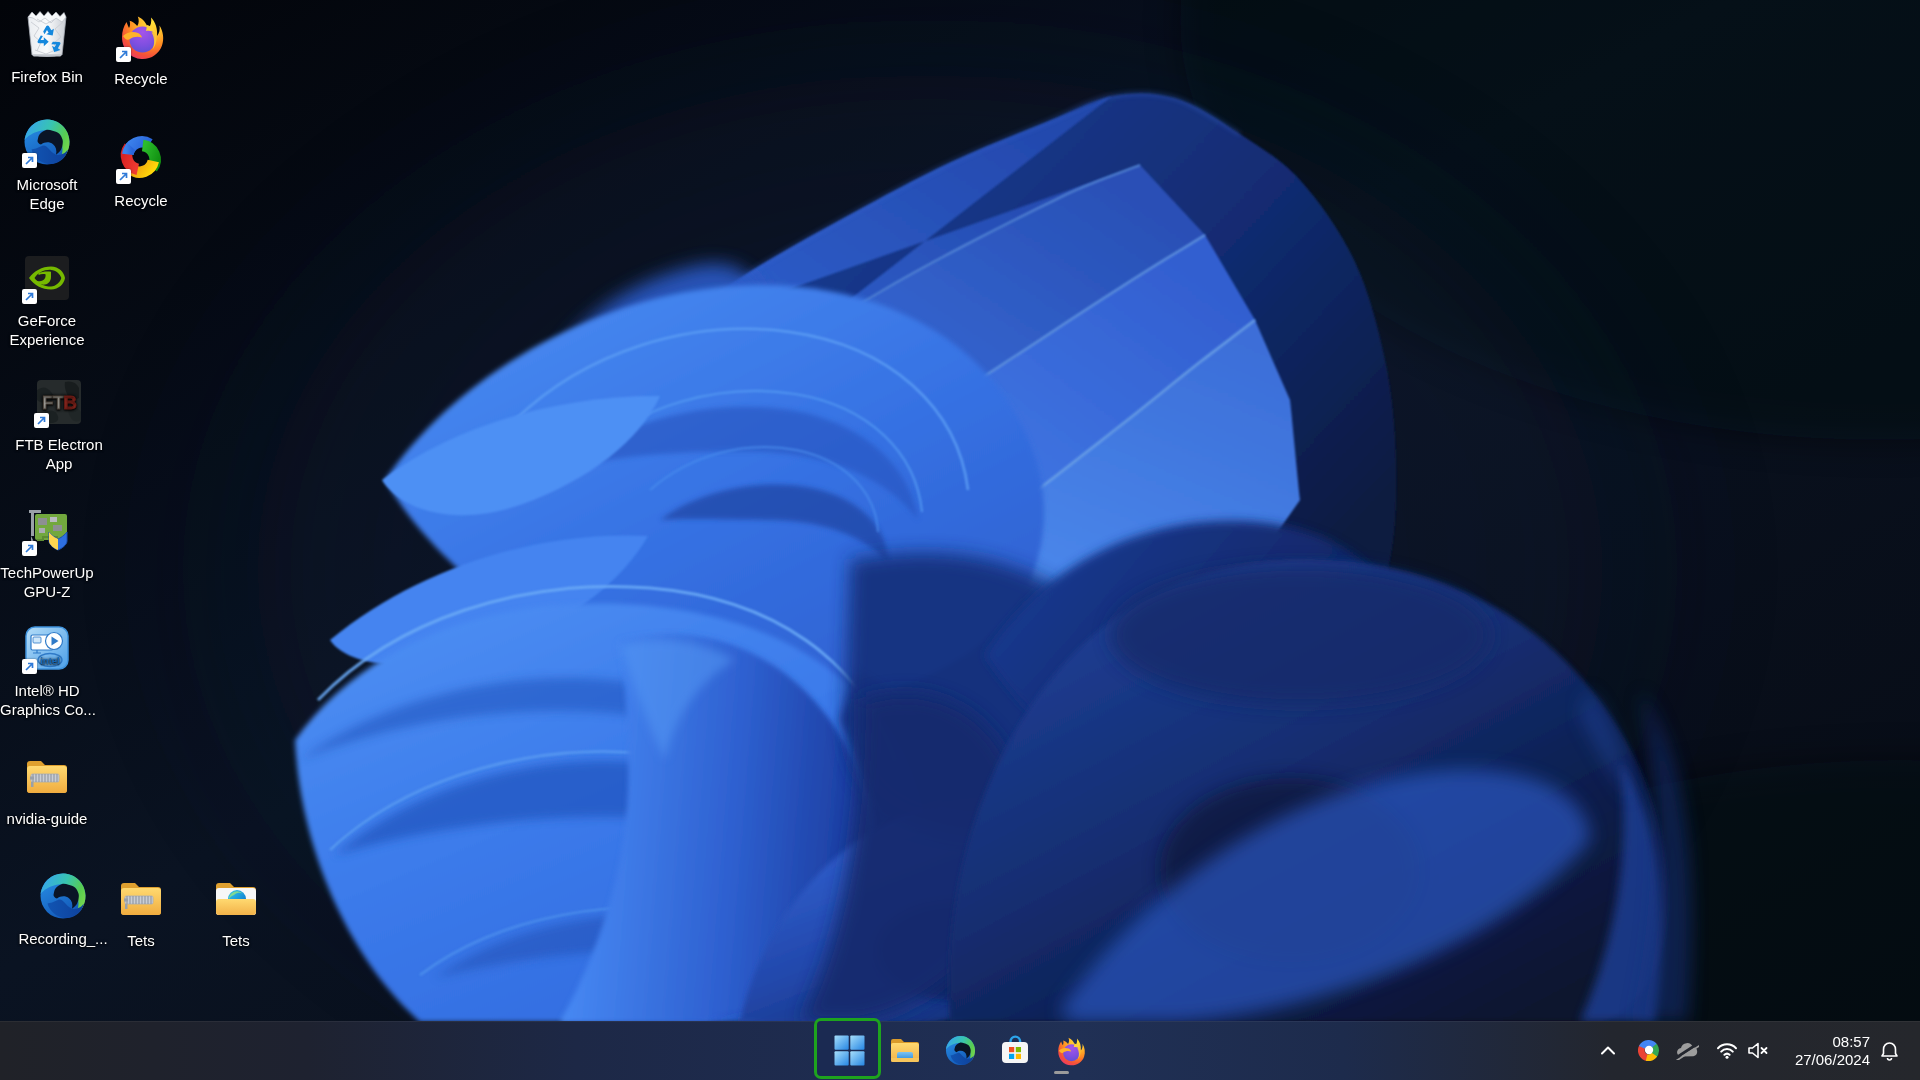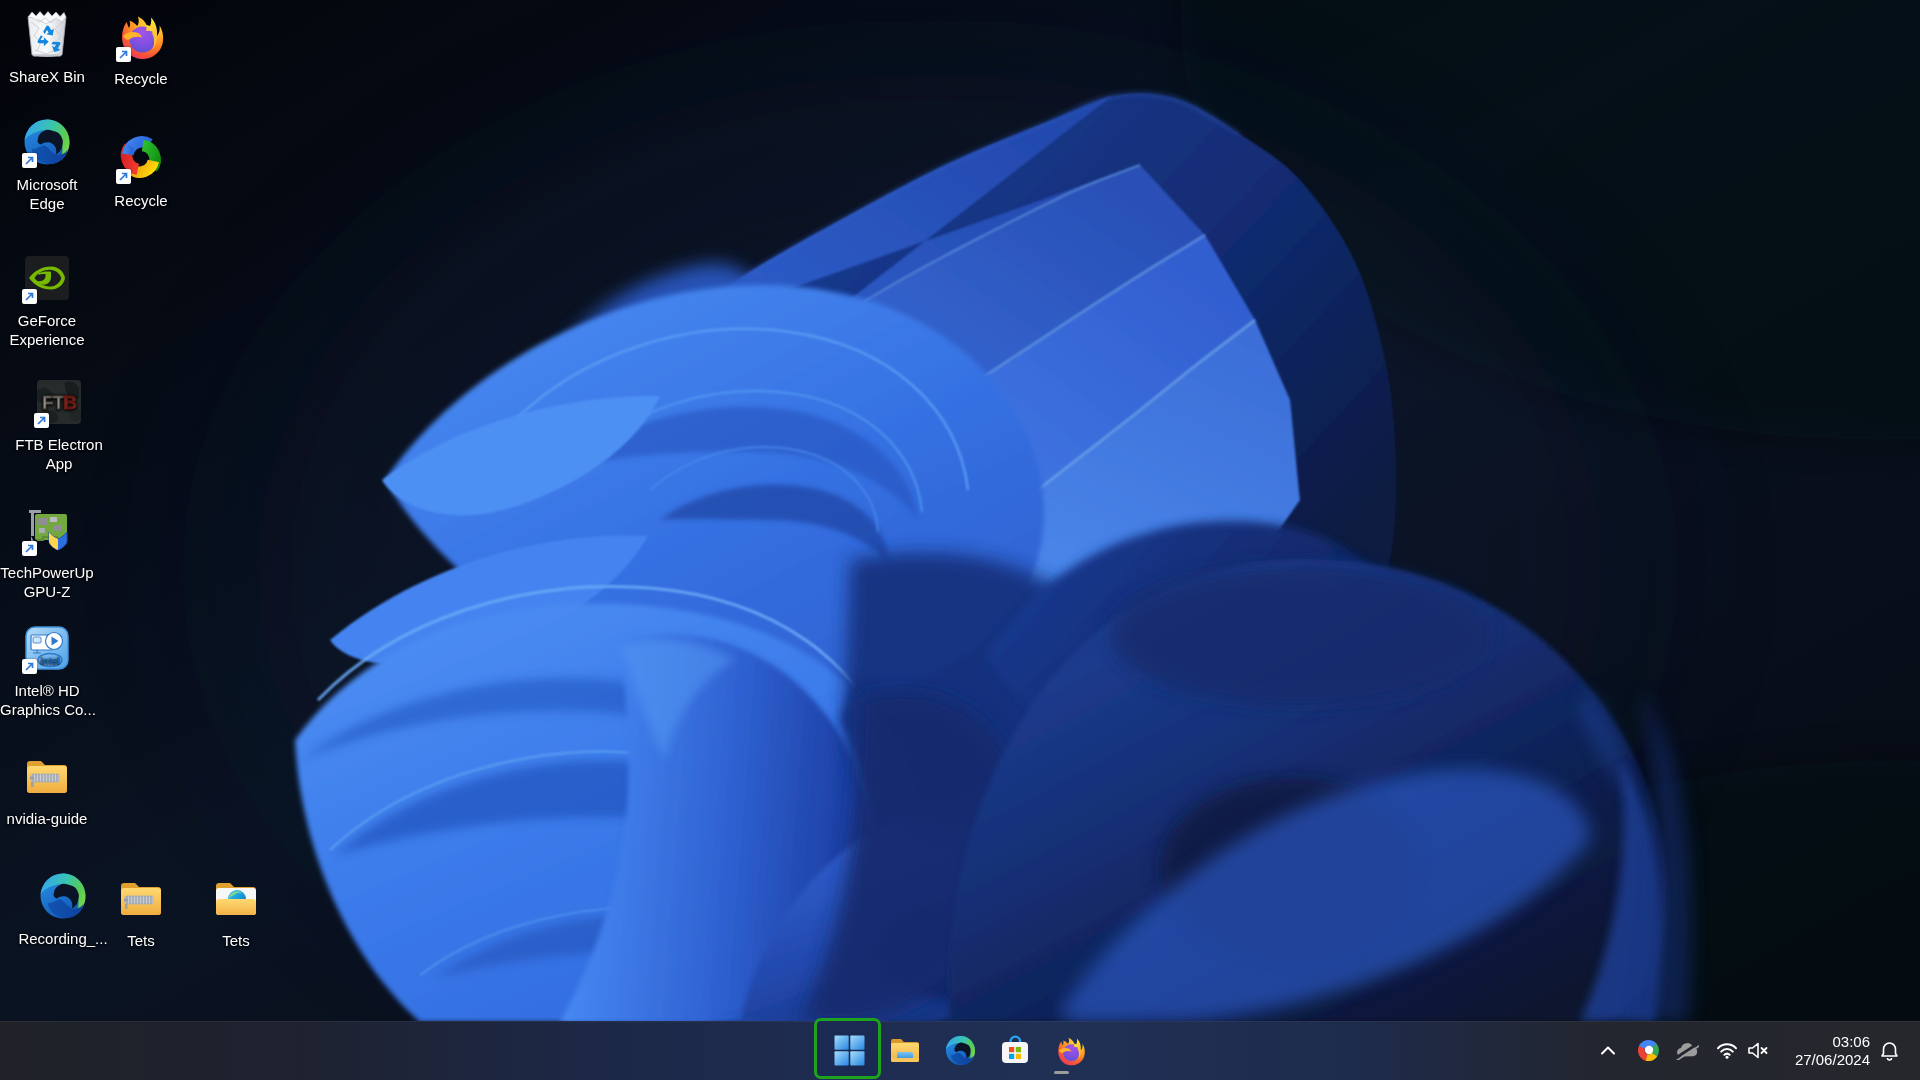--- a/index.html
+++ b/index.html
@@ -182,21 +182,21 @@
 <path d="M5,7 L43,7 L39,45 Q24,48 9,45 Z" fill="url(#rbg)" stroke="#a8adb6" stroke-width="0.8"></path>
 <path d="M5,7 L9,2 L13,6 L17,1.5 L21,6 L25,1.5 L29,6 L33,2 L37,6.5 L41,2.5 L43,7 L39,12 L33,8 L28,13 L22,8 L16,12 L10,8 Z" fill="#f6f8fa" stroke="#b6bac2" stroke-width="0.6"></path>
 <path d="M8,12 l8,6 -5,8 7,6 -4,9 M40,12 l-8,7 6,8 -7,6 3,9 M14,9 l9,5 9,-5 M12,40 l11,4 12,-5" stroke="#c9cdd4" stroke-width="0.9" fill="none"></path>
 <g fill="#1588dd">
 <path d="M20.2,21.5 l3.2,-5.4 a1.4,1.4 0 0 1 2.4,0 l2.5,4.2 2.6,-1.5 -1.2,6.6 -6.6,-1.1 2.5,-1.5 -1.6,-2.8 -2.5,4.2 Z"></path>
 <path d="M29.8,31.8 l6.3,0.2 a1.4,1.4 0 0 1 1.2,2.1 l-2.4,4.2 2.6,1.6 -6.3,2.2 -2.2,-6.3 2.5,1.5 1.7,-2.9 -4.9,-0.1 Z"></path>
 <path d="M17.8,25.6 l-3.1,5.5 a1.4,1.4 0 0 0 1.2,2.1 l4.9,0 0,3 4.9,-4.5 -4.9,-4.5 0,2.9 -3.3,0 2.4,-4.2 Z"></path>
 </g>
 <rect x="10" y="44.2" width="28" height="2.4" rx="1" fill="#c2c6cd"></rect>
 </svg></div>
-<div class="lb">ShareX Bin</div>
+<div class="lb">Firefox Bin</div>
 </div>
 <div class="ic" style="left:94px;top:12px;">
 <div class="im"><svg width="48" height="48" viewBox="0 0 48 48">
 <defs>
 <radialGradient id="ffa" cx="0.75" cy="0.12" r="1.05">
             <stop offset="0" stop-color="#ffe13a"></stop>
             <stop offset="0.3" stop-color="#ffbc2c"></stop>
             <stop offset="0.55" stop-color="#ff8a22"></stop>
             <stop offset="0.78" stop-color="#f4503a"></stop>
             <stop offset="1" stop-color="#ec2f78"></stop>
@@ -584,21 +584,21 @@
 <circle cx="11" cy="15.2" r="1.5" fill="#fff"></circle>
 </svg>
   </div>
 <div class="tray" style="left:1742px;width:32px;justify-content:center;">
 <svg width="21" height="17" viewBox="0 0 21 17">
 <path d="M1,6 h3.5 L10,1.5 V15.5 L4.5,11 H1 Z" fill="none" stroke="#fff" stroke-width="1.6" stroke-linejoin="round"></path>
 <path d="M13.5,6 l5,5 M18.5,6 l-5,5" stroke="#fff" stroke-width="1.8" stroke-linecap="round"></path>
 </svg>
   </div>
 <div class="tray" style="left:1790px;width:80px;flex-direction:column;align-items:flex-end;justify-content:center;font-size:15px;line-height:18px;">
-<div>03:06</div>
+<div>08:57</div>
     <div>27/06/2024</div>
 </div>
 <div class="tray" style="left:1874px;width:30px;justify-content:center;">
 <svg width="19" height="20" viewBox="0 0 19 20">
 <path d="M9.5,2 C6,2 3.5,4.8 3.5,8.5 V12.5 L2,15 H17 L15.5,12.5 V8.5 C15.5,4.8 13,2 9.5,2 Z" fill="none" stroke="#fff" stroke-width="1.6" stroke-linejoin="round"></path>
 <path d="M7.5,17 a2,2 0 0 0 4,0" fill="none" stroke="#fff" stroke-width="1.6"></path>
 </svg>
   </div>
 
 </body></html>

